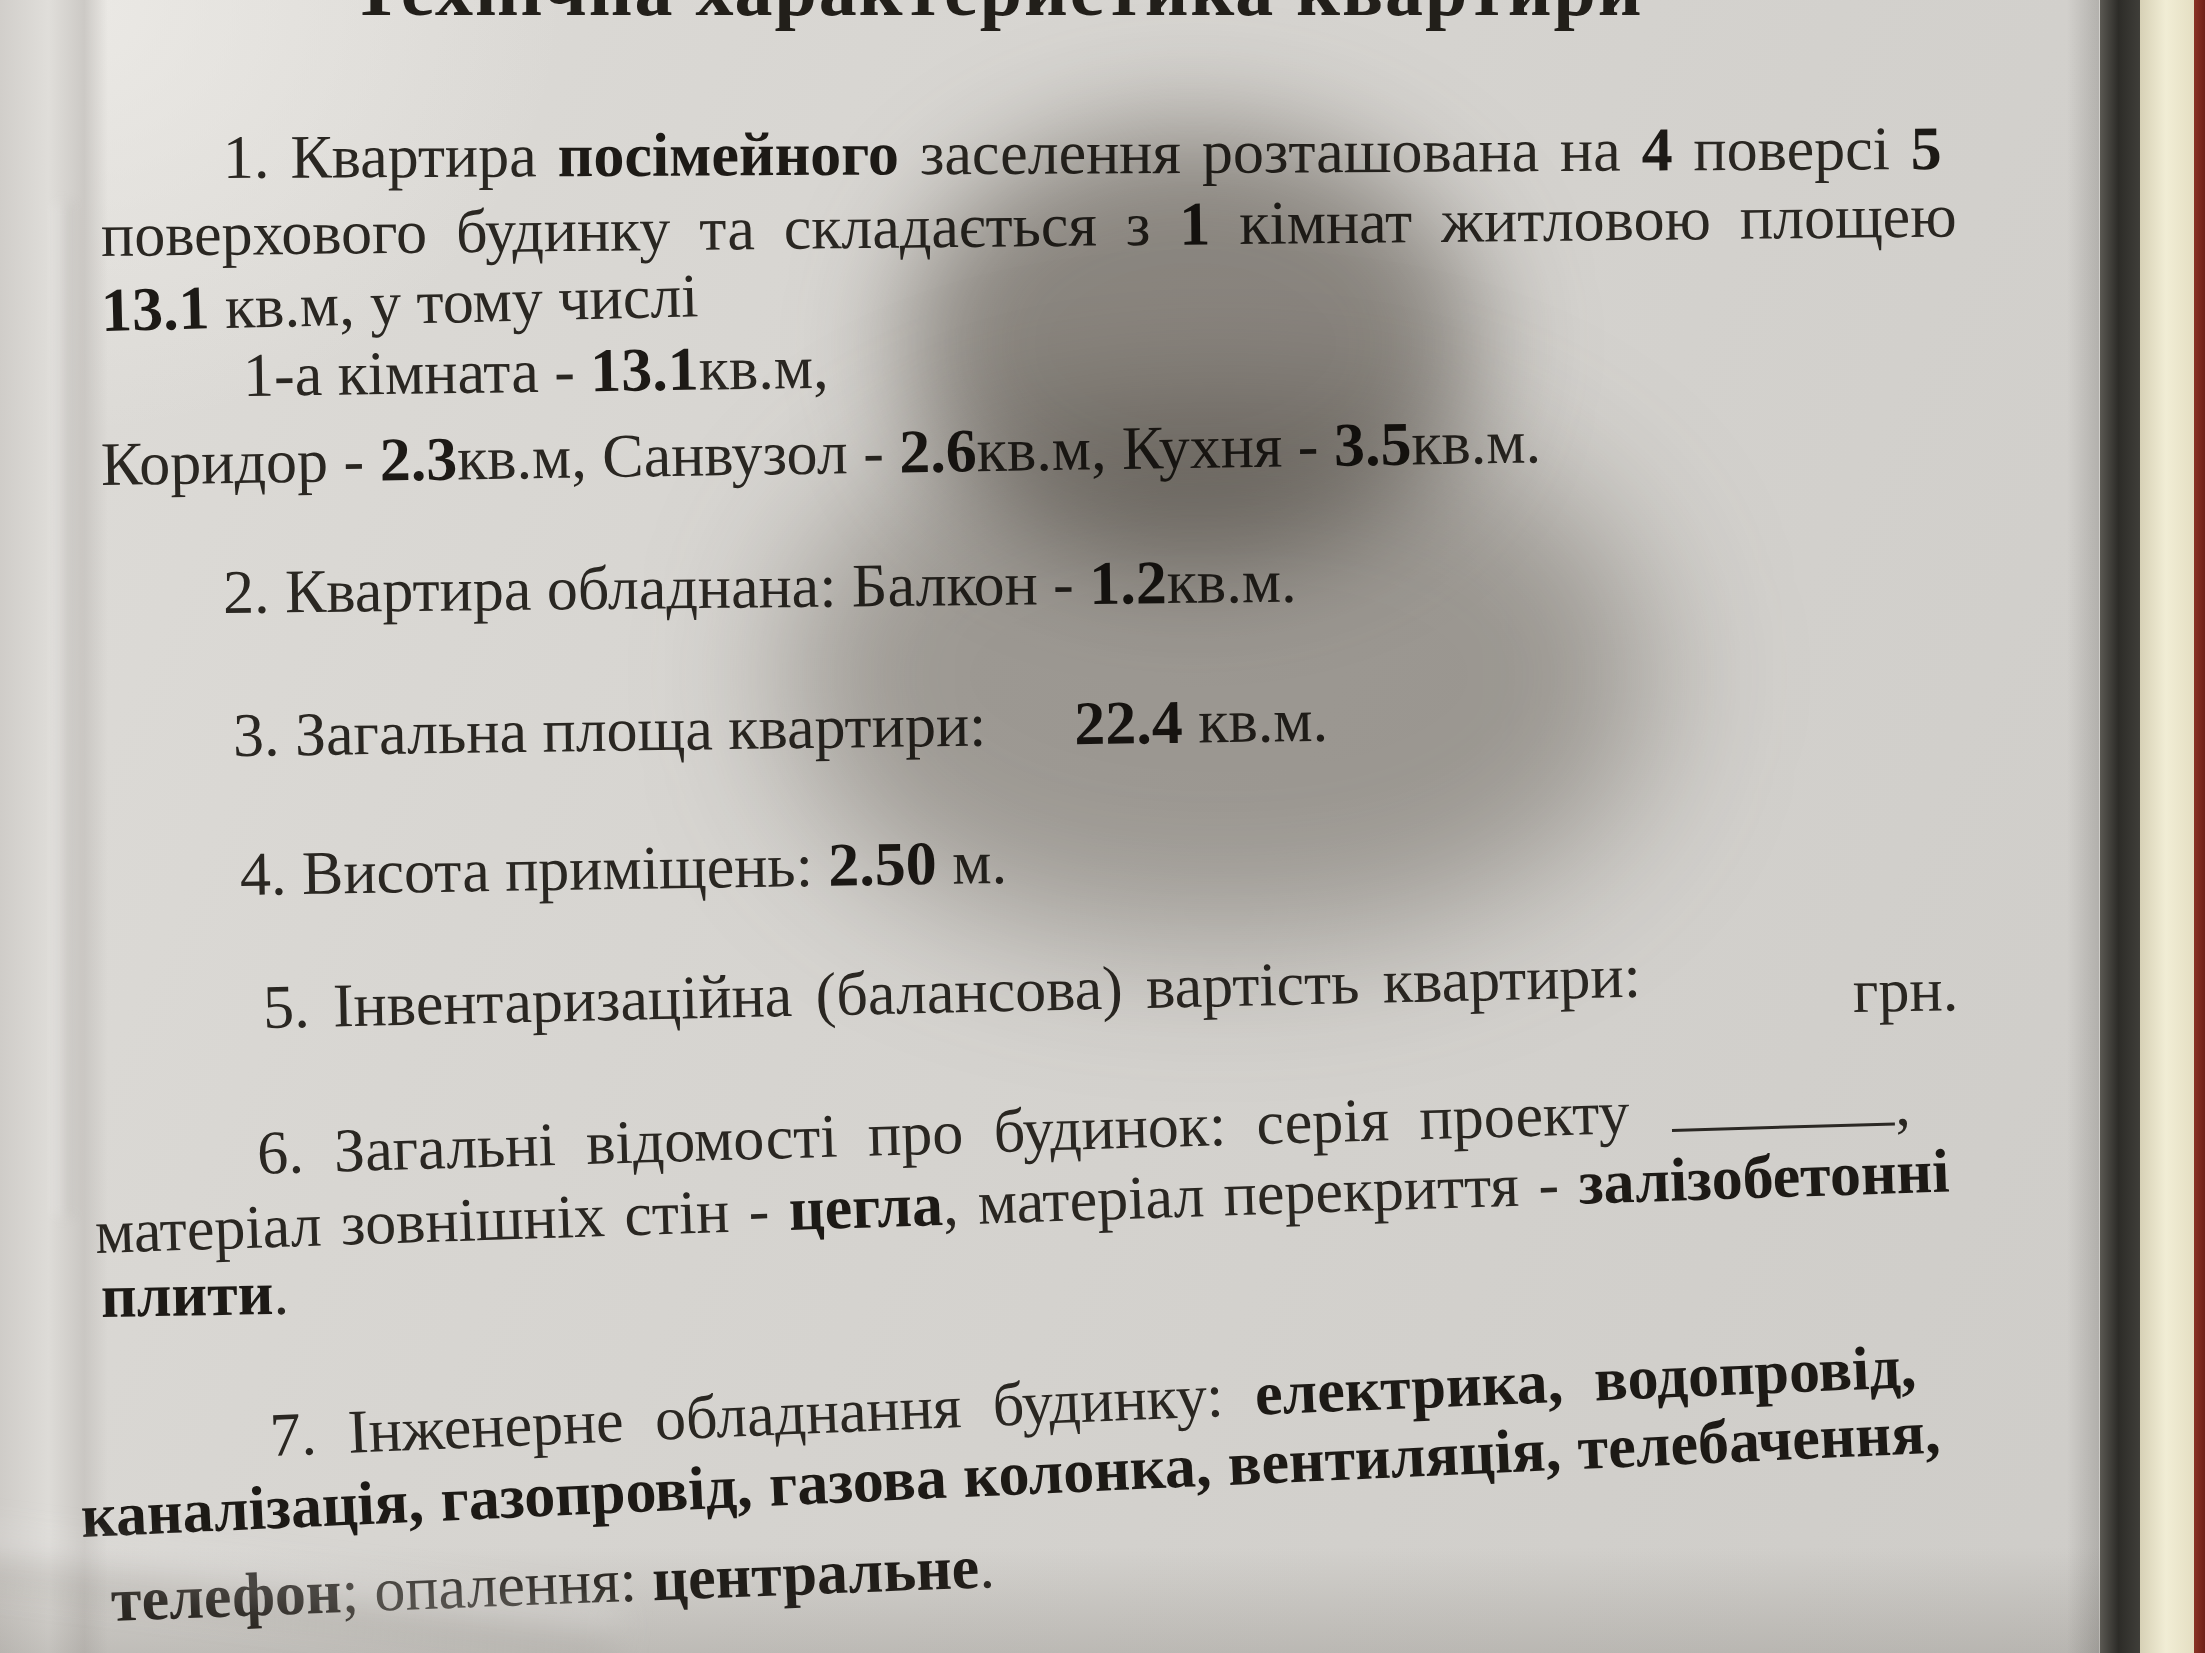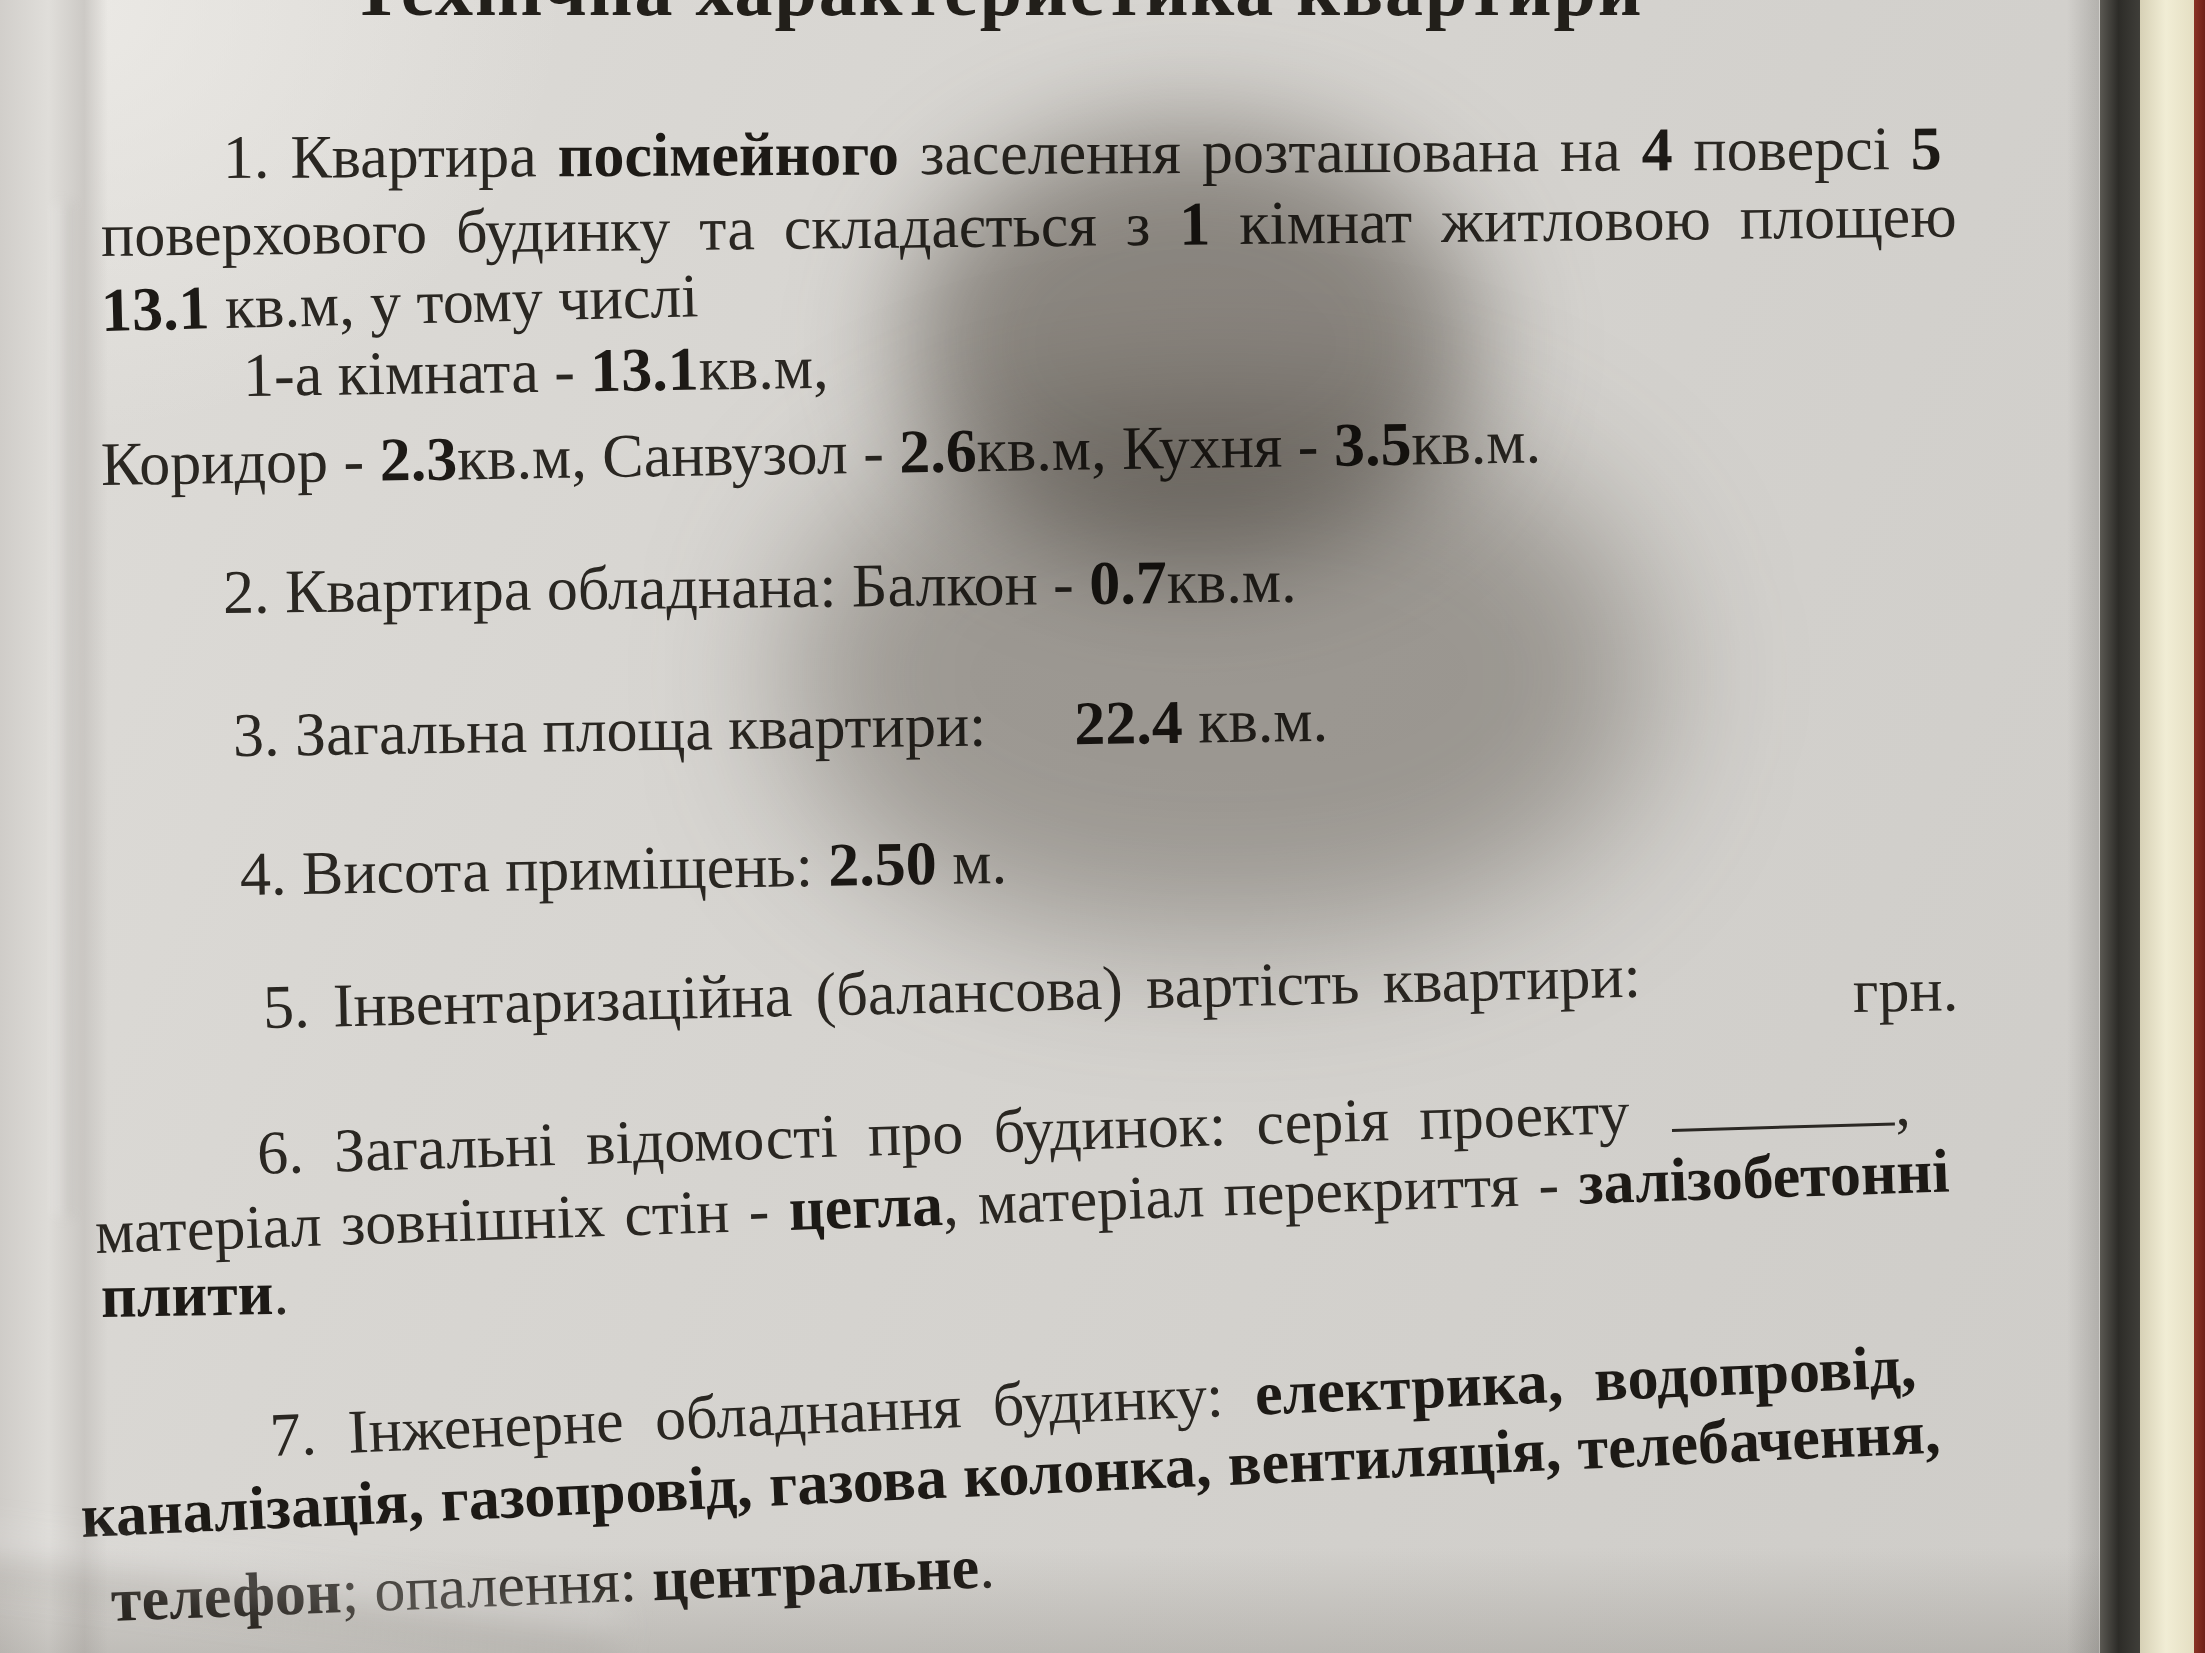--- a/index.html
+++ b/index.html
@@ -67,21 +67,21 @@
     <span class="b">13.1</span><span> кв.м, у тому числі</span>
   </div>
   <div class="line" style="top:341px;left:243px;transform:rotate(-0.8deg);">
     <span>1-а кімната - </span><span class="b">13.1</span><span>кв.м,</span>
   </div>
   <div class="line" style="top:430px;left:101px;transform:rotate(-0.9deg);">
     <span>Коридор - </span><span class="b">2.3</span><span>кв.м, Санвузол - </span><span class="b">2.6</span><span>кв.м, Кухня - </span><span class="b">3.5</span><span>кв.м.</span>
   </div>
 
   <div class="line" style="top:558px;left:223px;transform:rotate(-0.6deg);">
-    <span>2. Квартира обладнана: Балкон - </span><span class="b">0.7</span><span>кв.м.</span>
+    <span>2. Квартира обладнана: Балкон - </span><span class="b">1.2</span><span>кв.м.</span>
   </div>
 
   <div class="line" style="top:701px;left:233px;transform:rotate(-0.8deg);">
     <span>3. Загальна площа квартири:</span><span class="b gap-before">22.4</span><span> кв.м.</span>
   </div>
 
   <div class="line" style="top:840px;left:240px;transform:rotate(-0.9deg);">
     <span>4. Висота приміщень: </span><span class="b">2.50</span><span> м.</span>
   </div>
 

